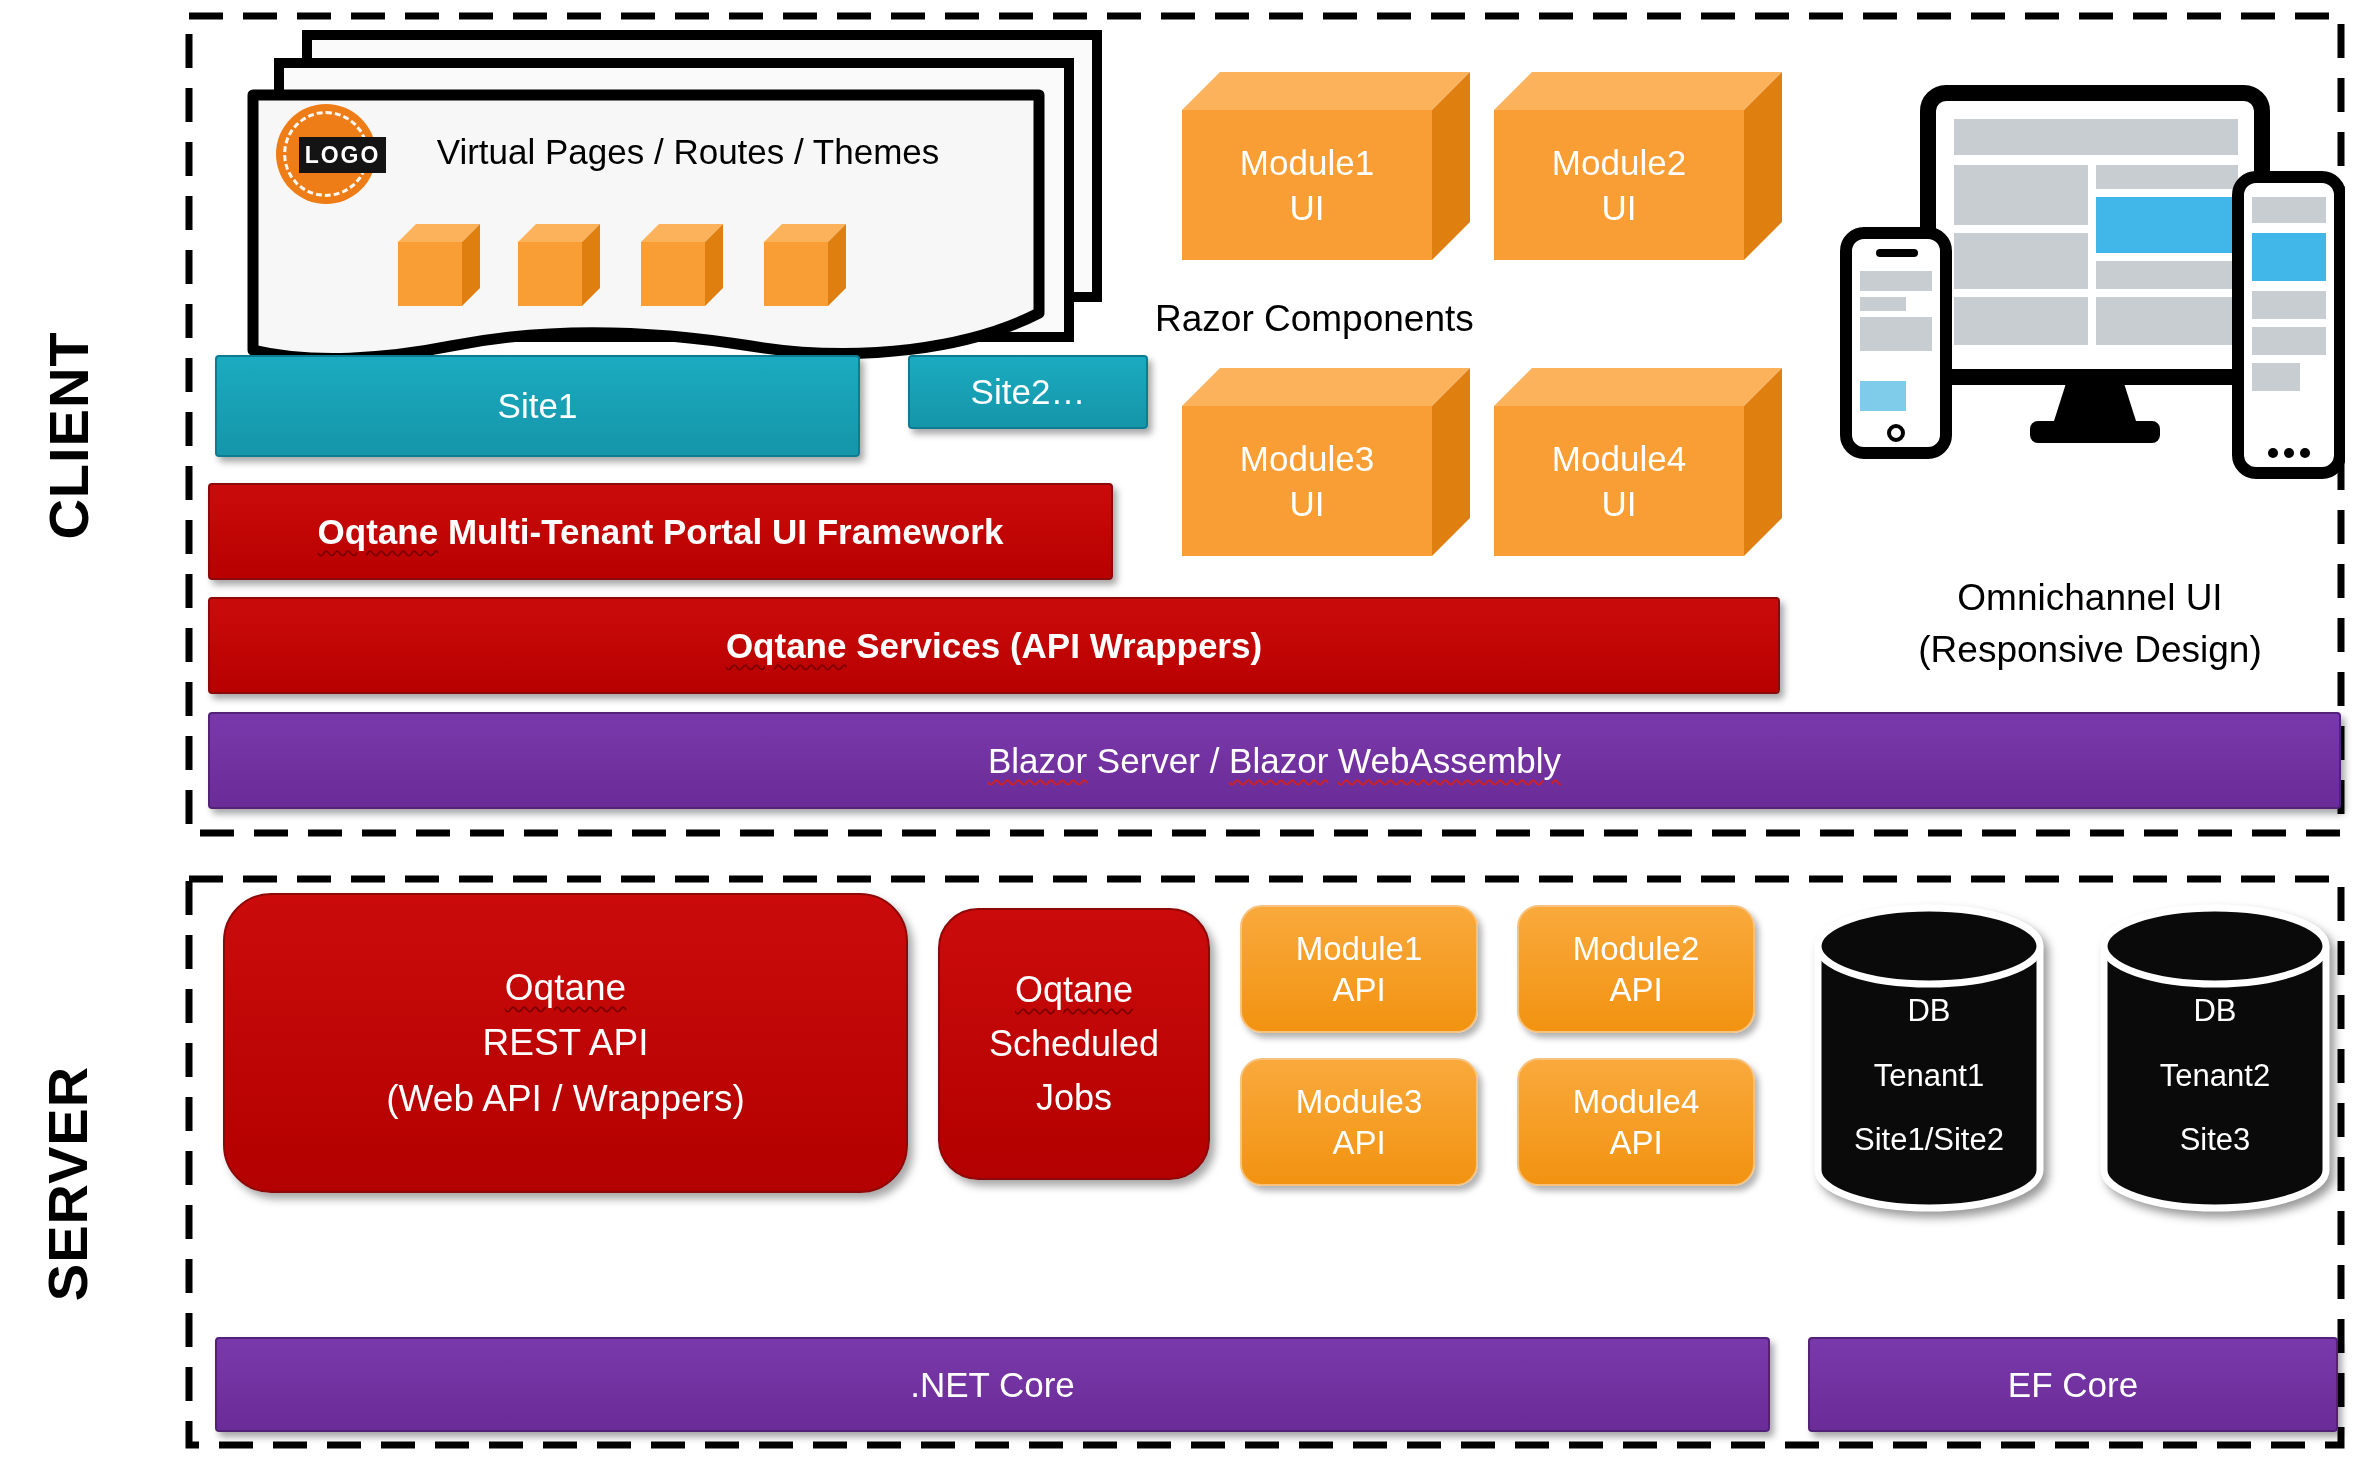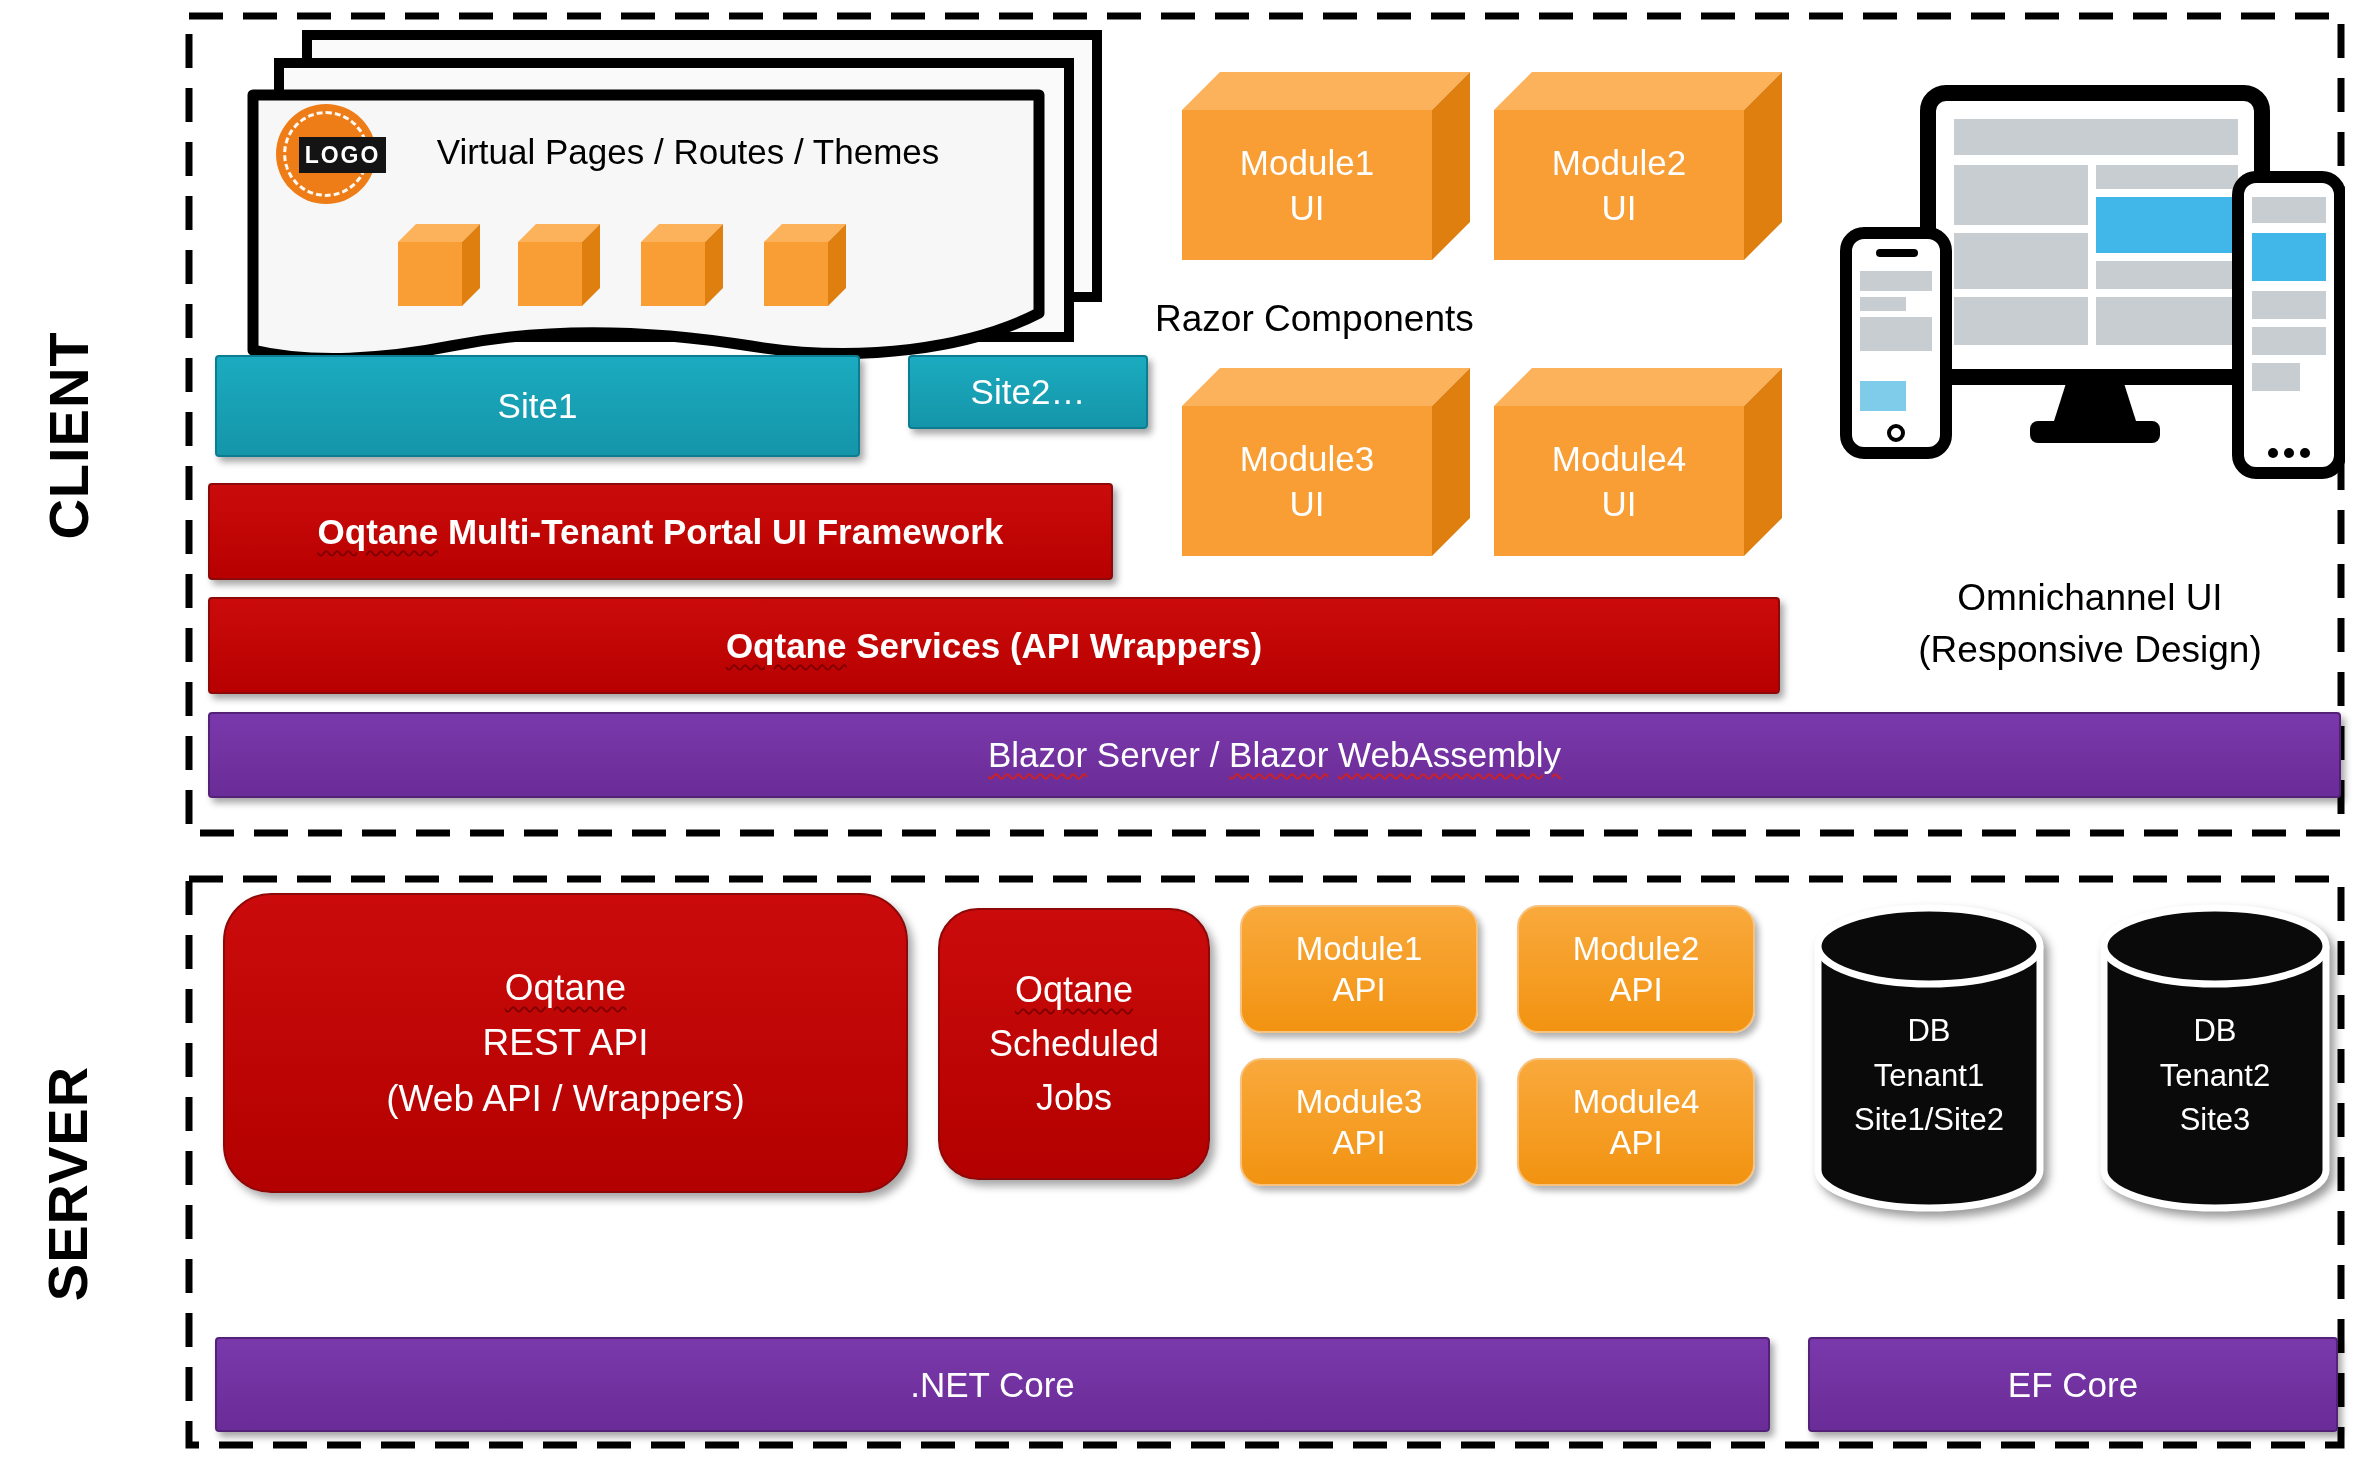--- a/index.html
+++ b/index.html
@@ -41,21 +41,21 @@
   .logo-badge { width:100px; height:100px; }
   .logo-circle { position:absolute; inset:0; border-radius:50%; background:#EE7D18; }
   .logo-ring { position:absolute; inset:7px; border-radius:50%; border:3px dashed rgba(255,255,255,.95); }
   .logo-banner { position:absolute; left:-10px; right:-10px; top:33px; height:36px; background:#141414;
                  display:flex; align-items:center; justify-content:center; color:#fff;
                  font-size:23px; font-weight:bold; letter-spacing:2px;margin-left:33px; }
 
   .dbwrap { width:242px; height:320px; }
   .db-label { position:absolute; left:0; top:52px; width:242px; height:252px;
               display:flex; flex-direction:column; align-items:center; justify-content:center;
-              color:#fff; font-size:31px; line-height:1.45; text-align:right; }
+              color:#fff; font-size:31px; line-height:1.45; text-align:right;gap:20px; }
 
   .caption { text-align:center; font-size:37px; line-height:1.4; color:#000; }
 </style>
 </head>
 <body>
 
 <div class="stage">
 
   <svg class="abs" style="left:185px;top:12px" width="2160" height="825">
     <rect x="4" y="4" width="2152" height="817" fill="none" stroke="#000" stroke-width="7" stroke-dasharray="34 20"></rect>
@@ -115,21 +115,21 @@
     <span>Site2…</span>
   </div>
 
   <div class="abs bar red" style="left:208px;top:483px;width:905px;height:97px">
     <span><span class="u-red">Oqtane</span><span> Multi-Tenant Portal UI Framework</span></span>
   </div>
   <div class="abs bar red" style="left:208px;top:597px;width:1572px;height:97px">
     <span><span class="u-red">Oqtane</span><span> Services (API Wrappers)</span></span>
   </div>
 
-  <div class="abs bar purple" style="left:208px;top:712px;width:2133px;height:86px">
+  <div class="abs bar purple" style="left:208px;top:712px;width:2133px;height:97px">
     <span><span class="u-purple">Blazor</span><span> Server / </span><span class="u-purple">Blazor</span> <span class="u-purple">WebAssembly</span></span>
   </div>
 
   <div class="abs cube" style="left:1182px;top:72px">
     <svg class="abs" style="left:0;top:0" width="288" height="188" viewBox="0 0 288 188">
       <polygon points="0,38 38,0 288,0 250,38" fill="#FBB25B"></polygon>
         <polygon points="250,38 288,0 288,150 250,188" fill="#DF7F10"></polygon>
         <rect x="0" y="38" width="250" height="150" fill="#F89E35"></rect>
     </svg>
     <div class="cube-label">

